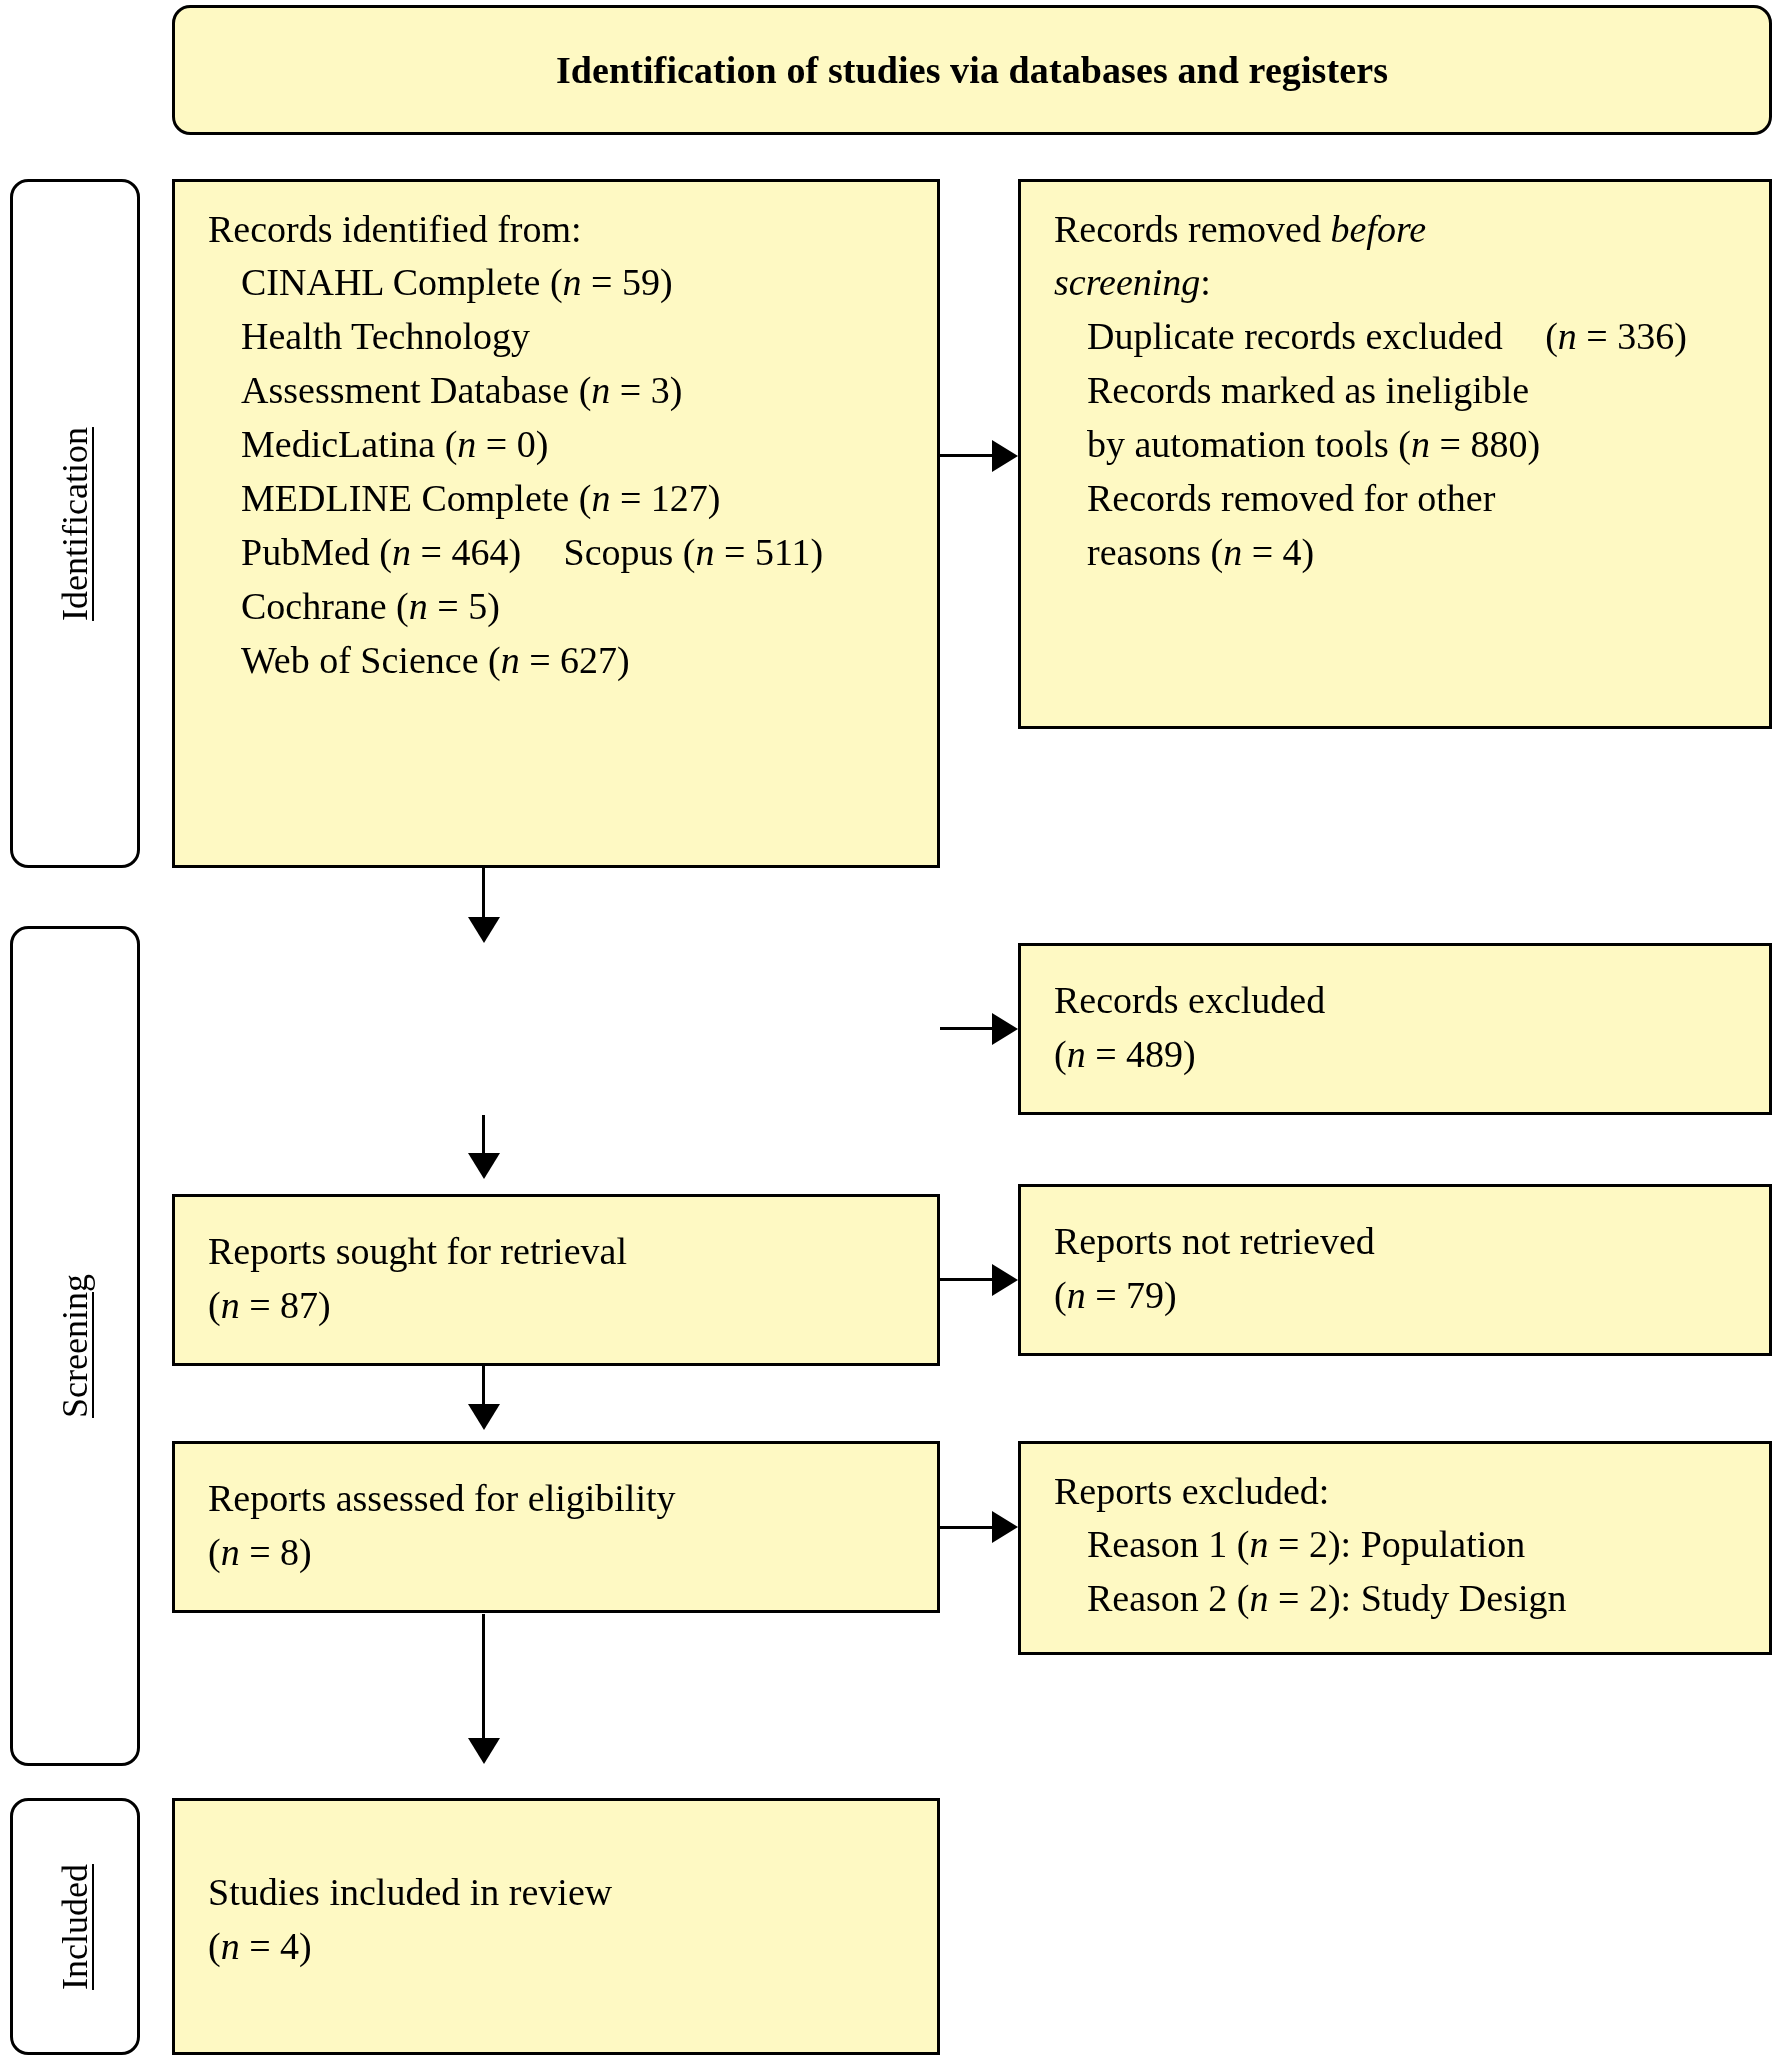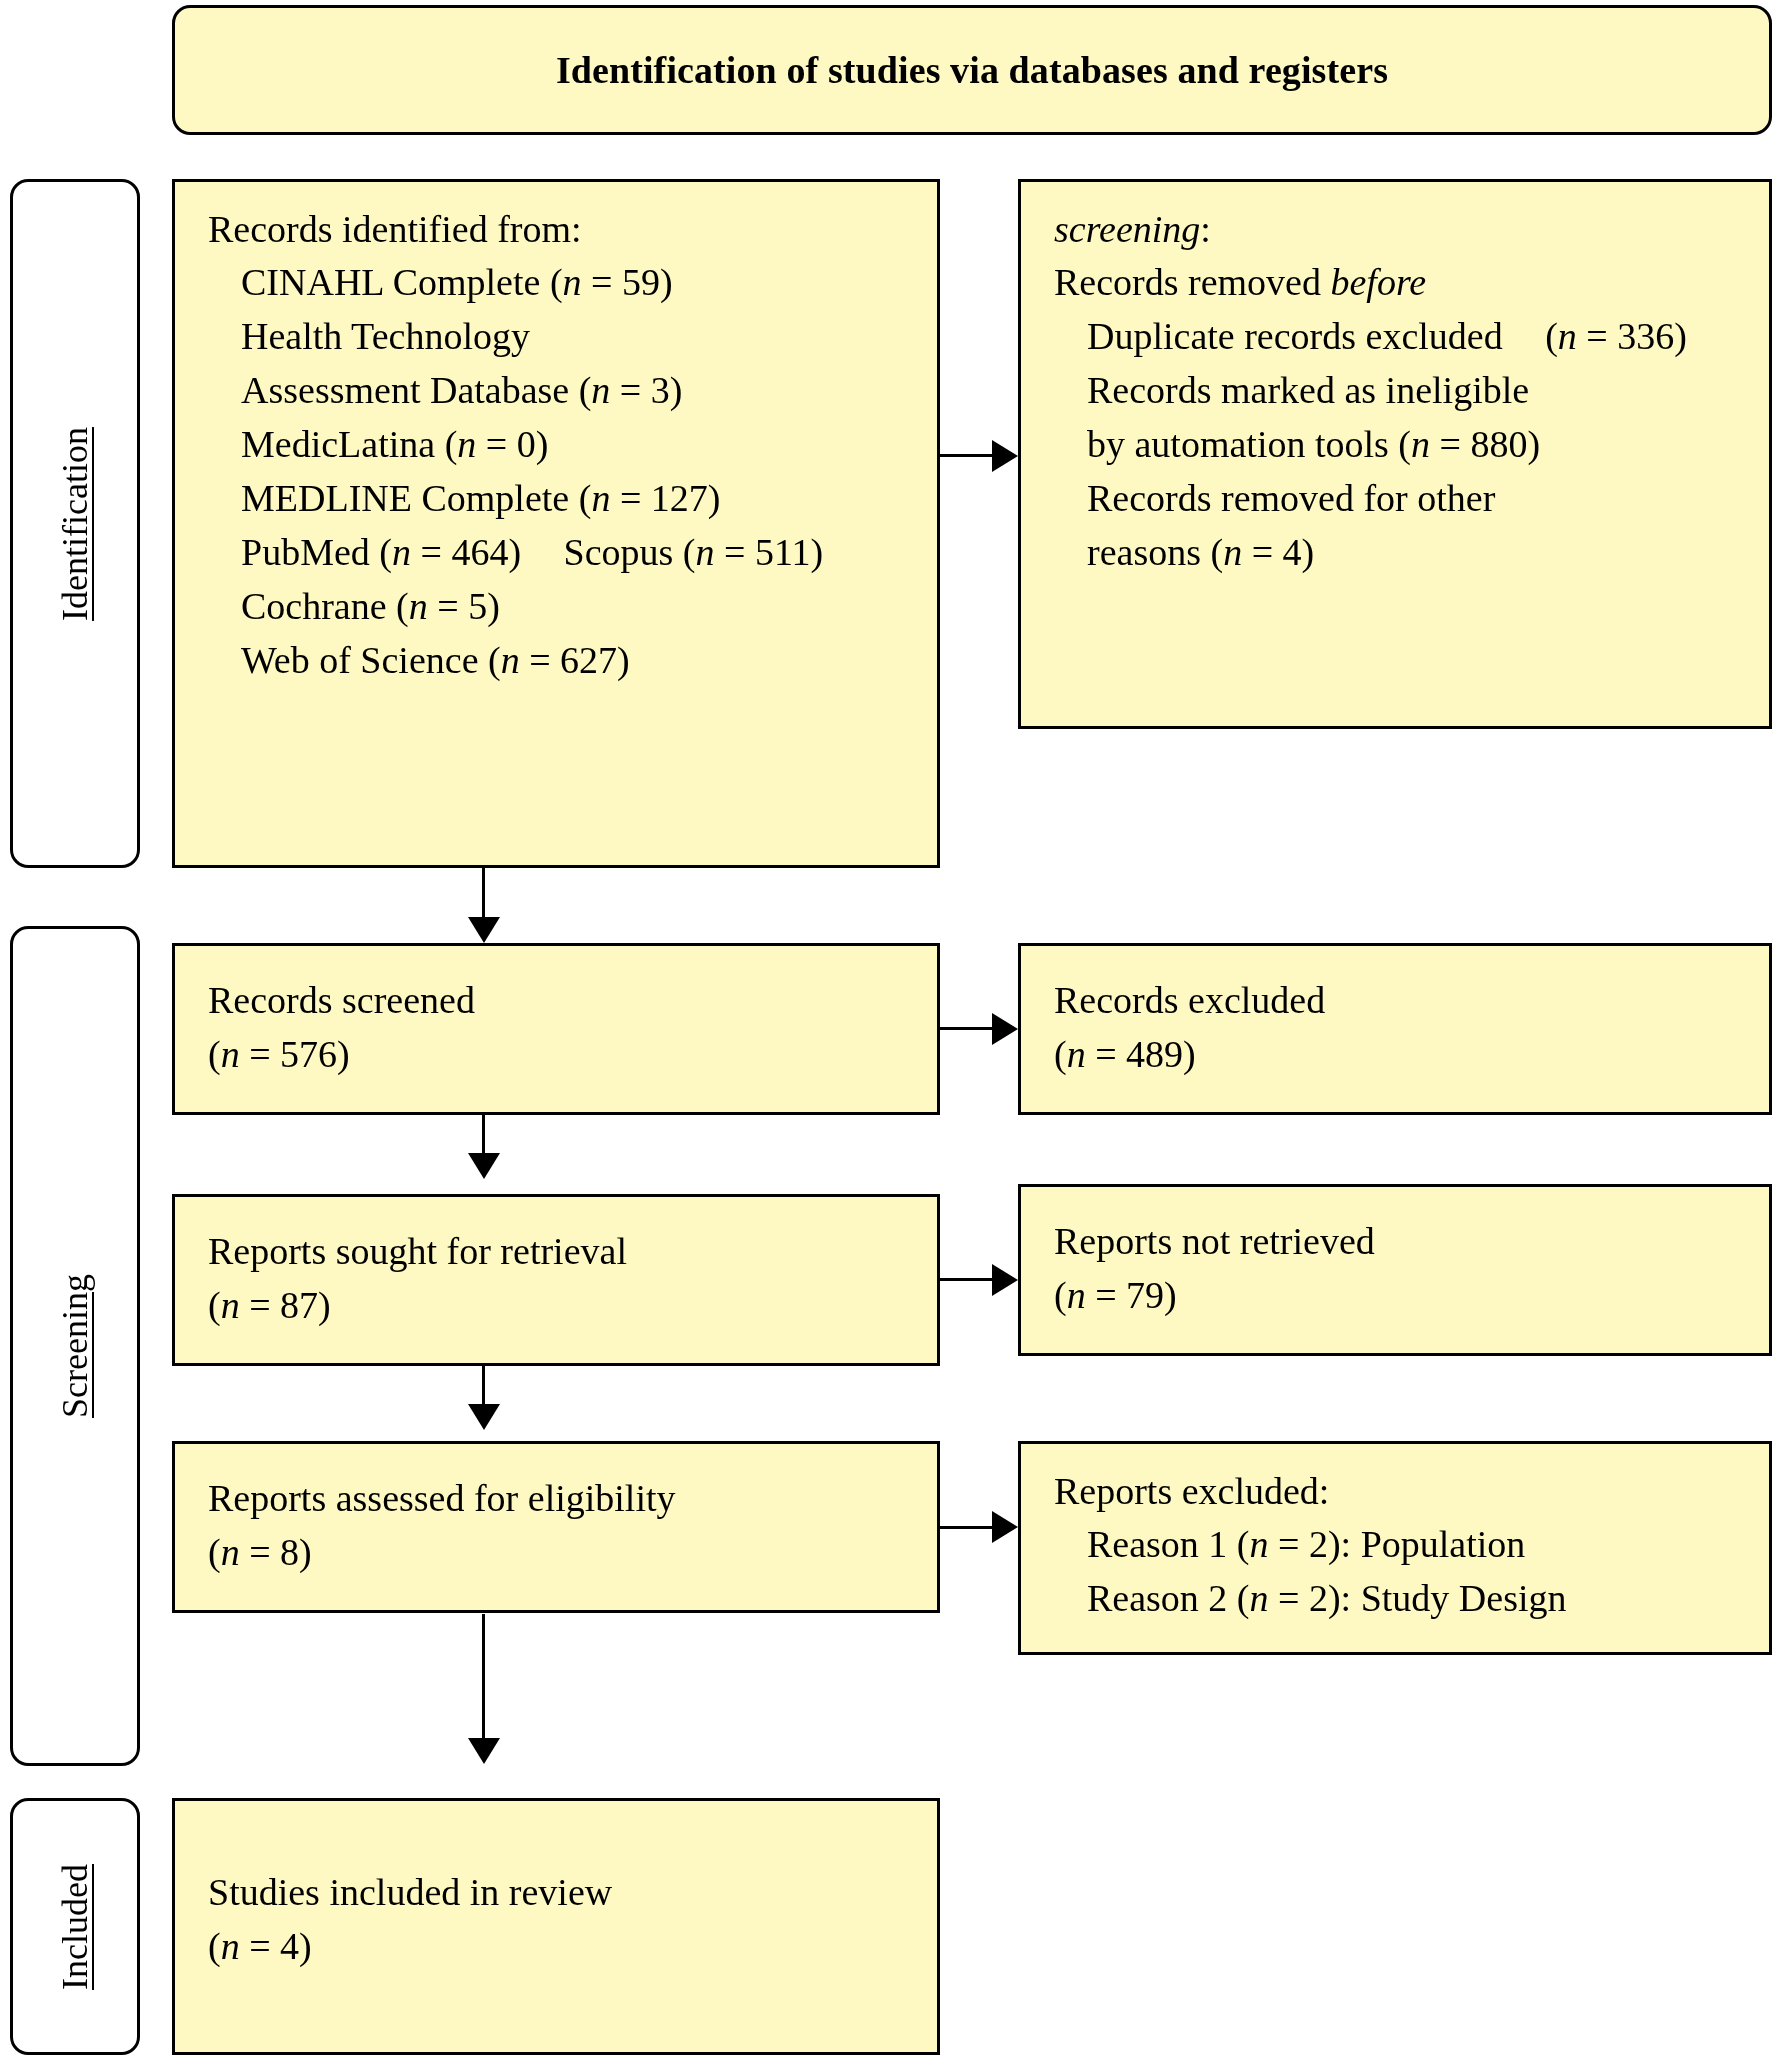--- a/index.html
+++ b/index.html
@@ -139,43 +139,37 @@
       <div class="ind">MEDLINE Complete (<i class="nvar">n</i> = 127)</div>
       <div class="ind">PubMed (<i class="nvar">n</i> = 464)</div>
       <div class="ind">Scopus (<i class="nvar">n</i> = 511)</div>
       <div class="ind">Cochrane (<i class="nvar">n</i> = 5)</div>
       <div class="ind">Web of Science (<i class="nvar">n</i> = 627)</div>
     </div>
   </div>
 
   <div class="box" style="left:1018px; top:179px; width:754px; height:550px;">
     <div class="boxtext" style="top:20.5px;">
+      <div>Records removed <i class="ital">before</i></div>
       <div><i class="ital">screening</i>:</div>
-      <div>Records removed <i class="ital">before</i></div>
       <div class="ind">Duplicate records excluded</div>
       <div class="ind">(<i class="nvar">n</i> = 336)</div>
       <div class="ind">Records marked as ineligible</div>
       <div class="ind">by automation tools (<i class="nvar">n</i> = 880)</div>
       <div class="ind">Records removed for other</div>
       <div class="ind">reasons (<i class="nvar">n</i> = 4)</div>
     </div>
   </div>
 
   <div class="h-line" style="left:940px; top:454px; width:62px;"></div>
   <div class="h-arrow-head" style="left:992px; top:440px;"></div>
 
   <div class="v-line" style="left:482px; top:868px; height:66px;"></div>
   <div class="v-arrow-head" style="left:468px; top:917px;"></div>
 
-  <div class="box" style="left:172px; top:943px; width:768px; height:172px;">
-    <div class="boxtext" style="top:28px;">
-      <div>Records screened</div>
-      <div>(<i class="nvar">n</i> = 576)</div>
-    </div>
-  </div>
 
   <div class="box" style="left:1018px; top:943px; width:754px; height:172px;">
     <div class="boxtext" style="top:28px;">
       <div>Records excluded</div>
       <div>(<i class="nvar">n</i> = 489)</div>
     </div>
   </div>
 
   <div class="h-line" style="left:940px; top:1027px; width:62px;"></div>
   <div class="h-arrow-head" style="left:992px; top:1013px;"></div>

